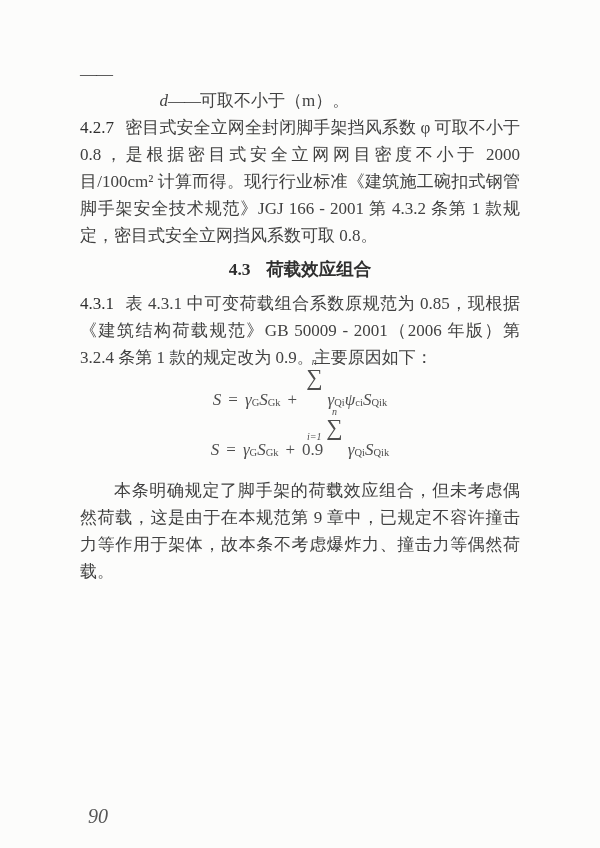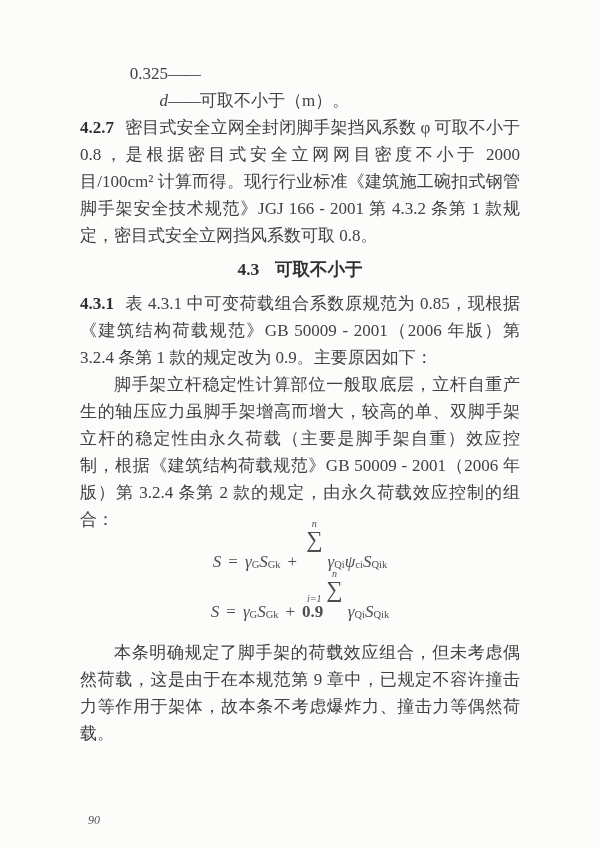--- a/index.html
+++ b/index.html
@@ -16,80 +16,78 @@
   .text-block { width:440px; font-size:17px; line-height:27px; text-align:justify; }
   p { margin:0; }
 
   
   .def-line { display:flex; text-align:left; }
   .def-term { flex:0 0 88px; text-align:right; white-space:pre; }
   .def-term.it { font-style:italic; }
   .def-dash { white-space:pre; letter-spacing:-1px; }
 
   
-  .clause-num { font-weight:bold; color:#2f2f2f; margin-right:0.65em; }
+  .clause-num { font-weight:normal; color:#2f2f2f; margin-right:0.65em; }
   .para.indent { text-indent:2em; }
 
   
   .section-heading {
     text-align:center; font-weight:bold; color:#2f2f2f;
     font-size:17.5px; line-height:27px; margin:7px 0 7px 0;
   }
   .section-heading .sh-num { margin-right:0.9em;text-align:center; }
 
   
   .formula {
     display:flex; justify-content:center; align-items:center;
     margin:6px 0 6px 0; color:#4e4e4e;
     font-size:17px; line-height:1; height:44px; text-align:center;
   }
   .f-var { font-style:italic; }
   .f-op { font-style:normal; margin:0 7px; }
-  .f-coef { font-style:normal; margin-right:1px;font-weight:bold; }
+  .f-coef { font-style:normal; margin-right:1px; }
   .f-sub { font-style:normal; font-size:10.5px; position:relative; top:4px; letter-spacing:0; }
   .sigma { display:inline-flex; flex-direction:column; align-items:center; margin:0 5px 0 2px; }
   .sigma .s-top { font-size:10px; line-height:10px; font-style:italic; }
   .sigma .s-mid { font-size:23px; line-height:21px; font-style:normal; }
   .sigma .s-bot { font-size:10px; line-height:10px; font-style:italic;margin-top:44px; }
 
   
   .page-num {
     position:absolute; left:88px; bottom:20px;
-    font-style:italic; font-size:12px; color:#565656;
+    font-style:italic; font-size:20px; color:#565656;
   }
 </style>
 </head>
 <body>
 
 <div class="page">
   <div class="text-block">
 
     <p class="def-line">
-      <span class="def-term">0.325</span>
         <span class="def-dash">——</span>
     </p>
     <p class="def-line">
       <span class="def-term it">d</span>
         <span class="def-dash">——</span>
         <span class="def-desc">可取不小于（m）。</span>
     </p>
 
     <p class="para">
       <span class="clause-num">4.2.7</span><span>密目式安全立网全封闭脚手架挡风系数 φ 可取不小于 0.8，是根据密目式安全立网网目密度不小于 2000 目/100cm² 计算而得。现行行业标准《建筑施工碗扣式钢管脚手架安全技术规范》JGJ 166 - 2001 第 4.3.2 条第 1 款规定，密目式安全立网挡风系数可取 0.8。</span>
     </p>
 
     <div class="section-heading">
-      <span class="sh-num">4.3</span><span>可取不小于</span>
+      <span class="sh-num">4.3</span><span>荷载效应组合</span>
     </div>
 
     <p class="para">
       <span class="clause-num">4.3.1</span><span>表 4.3.1 中可变荷载组合系数原规范为 0.85，现根据《建筑结构荷载规范》GB 50009 - 2001（2006 年版）第 3.2.4 条第 1 款的规定改为 0.9。主要原因如下：</span>
     </p>
 
-    <p class="para indent">脚手架立杆稳定性计算部位一般取底层，立杆自重产生的轴压应力虽脚手架增高而增大，较高的单、双脚手架立杆的稳定性由永久荷载（主要是脚手架自重）效应控制，根据《建筑结构荷载规范》GB 50009 - 2001（2006 年版）第 3.2.4 条第 2 款的规定，由永久荷载效应控制的组合：</p>
 
     <div class="formula">
       <span class="f-var">S</span>
       <span class="f-op">=</span>
       <span class="f-var">γ</span>
         <span class="f-sub">G</span>
         <span class="f-var">S</span>
         <span class="f-sub">Gk</span>
       <span class="f-op">+</span>
       <span class="sigma">

